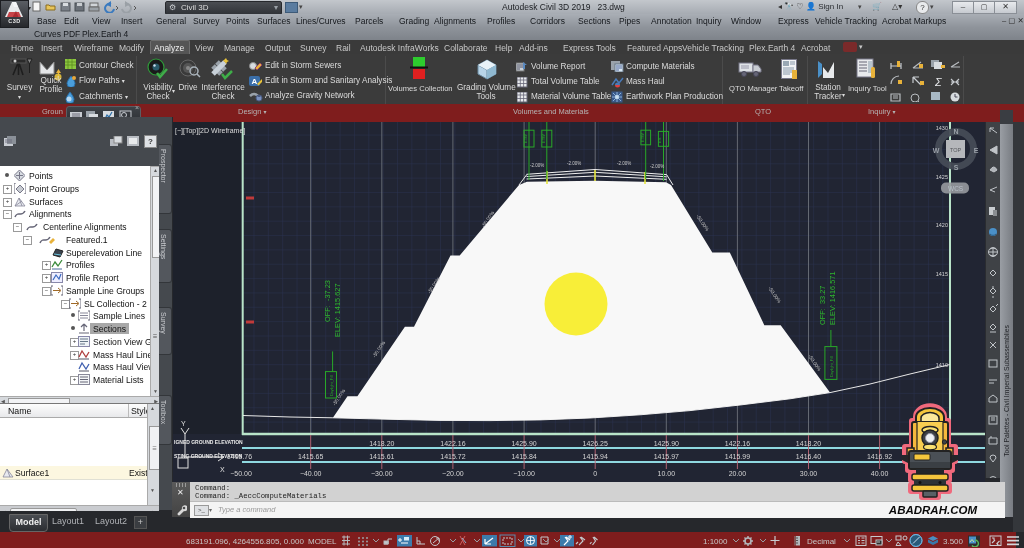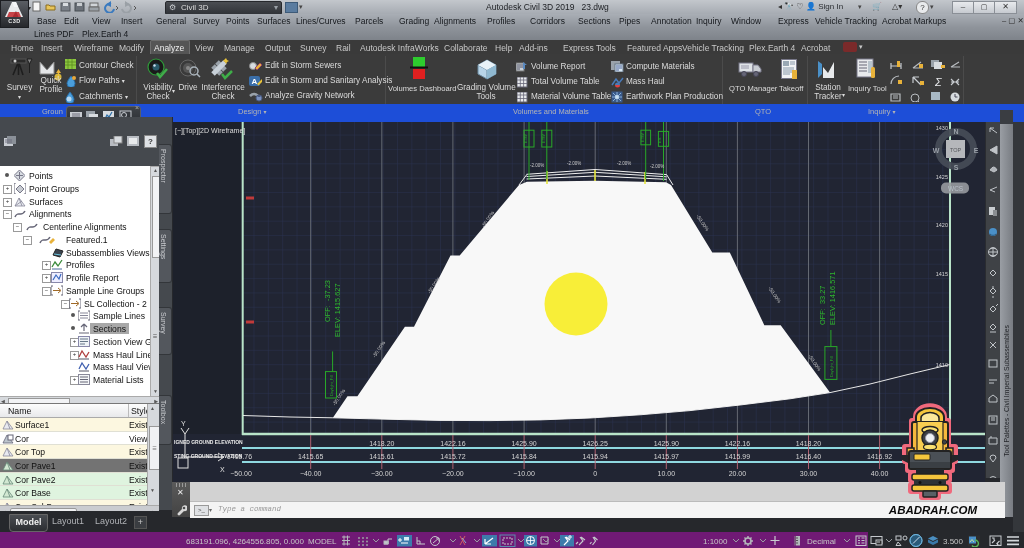--- a/index.html
+++ b/index.html
@@ -8,40 +8,40 @@
 .abs{position:absolute;}
 
 #titlebar{left:0;top:0;width:1024px;height:14px;background:linear-gradient(#c3c7cc,#a6abb2);}
 #menubar{left:0;top:14px;width:1024px;height:13px;background:linear-gradient(#a9aeb5,#8f949b);font-size:8.5px;color:#15181c;}
 #menubar2{left:0;top:27px;width:1024px;height:13px;background:linear-gradient(#8f949b,#7e838a);font-size:8.5px;color:#15181c;}
 .mi{position:absolute;top:2px;white-space:nowrap;}
 
 #tabrow{left:0;top:40px;width:1024px;height:14px;background:#3a3a3a;font-size:8.5px;color:#c9c9c9;}
 .tab{position:absolute;top:3px;white-space:nowrap;}
 #ribbon{left:0;top:54px;width:1024px;height:50px;background:#3b3b3b;color:#dcdcdc;}
-#panelbar{left:0;top:104px;width:1024px;height:18px;background:#1d4ed8;color:#b4b4b4;font-size:7.5px;}
+#panelbar{left:0;top:104px;width:1024px;height:18px;background:#7f1d1d;color:#b4b4b4;font-size:7.5px;}
 .rsep{position:absolute;top:2px;width:1px;height:48px;background:#4b4b4b;}
 .rbtxt{position:absolute;font-size:8.2px;text-align:center;white-space:nowrap;}
 .rstxt{position:absolute;font-size:8.2px;white-space:nowrap;}
 .rbtxtx{font-size:7.6px;text-align:center;white-space:nowrap;}
 
 #toolspace{left:0;top:117px;width:172px;height:393px;background:#45494e;border-right:1px solid #26282c;}
 
 #cmdwin{left:172px;top:482px;width:833px;height:35px;background:#d2d2d2;}
 
-#statusbar{left:0;top:532px;width:868px;height:16px;background:#701a75;color:#cfcfcf;font-size:7.5px;}
+#statusbar{left:0;top:532px;width:1016px;height:16px;background:#7f1d1d;color:#cfcfcf;font-size:7.5px;}
 #bottomdark{left:0;top:505px;width:1024px;height:27px;background:#26282c;}
 .st{position:absolute;top:4px;white-space:nowrap;}
 .vtab{position:absolute;left:0;width:12px;background:#53575d;border:1px solid #33363a;border-left:none;border-radius:0 3px 3px 0;}
 .vtab span{position:absolute;left:1px;top:4px;font-size:7px;color:#c9cbcf;writing-mode:vertical-rl;white-space:nowrap;}
 .trow{position:relative;height:12.78px;white-space:nowrap;}
 .trow .exp{position:absolute;top:3px;width:7px;height:7px;border:1px solid #9a9a9a;background:#fff;font-size:6px;line-height:5px;text-align:center;color:#333;}
 .trow .lbl{position:absolute;top:2px;}
 .trow .ticon{position:absolute;top:1px;}
-.srow{position:relative;height:12.7px;border-bottom:1px solid #e0e0d4;font-size:8.6px;color:#111;}
+.srow{position:relative;height:12.7px;border-bottom:1px solid #e0e0d4;font-size:8.6px;color:#111;margin-top:48px;}
 .srow .nm{position:absolute;left:15px;top:2px;}
 .srow .sty{position:absolute;left:129px;top:2px;width:18px;overflow:hidden;white-space:nowrap;}
 </style>
 </head>
 <body>
 <div id="app">
   <div class="abs" id="bottomdark"></div>
   <div class="abs" id="titlebar">
     <div class="abs" style="left:0;top:0;width:27px;height:26px;background:linear-gradient(#5a5e64,#26282c);border:1px solid #1c1e22;z-index:5">
       <svg class="abs" style="left:1px;top:0" width="24" height="17">
@@ -82,21 +82,21 @@
           <path d="M13 5 l2 2 l-2 2" fill="none" stroke="#555"></path>
         </svg>
     </div>
     <div class="abs" style="left:165px;top:0.5px;width:115px;height:12px;background:linear-gradient(#4a4d52,#303338);border:1px solid #26282c;border-radius:2px;color:#dcdcdc;font-size:8px;">
       <span style="position:absolute;left:3px;top:1px;color:#c8ccd0">⚙</span>
       <span style="position:absolute;left:15px;top:1.5px;">Civil 3D</span>
       <span style="position:absolute;right:3px;top:1.5px;color:#9aa0a6">▾</span>
     </div>
     <div class="abs" style="left:285px;top:2px;width:11px;height:9px;background:#5a7ca0;border:1px solid #3d5a78"></div>
     <div class="abs" style="left:299px;top:3px;font-size:7px;color:#444">▾</div>
-    <div class="abs" style="left:486px;top:2px;font-size:8.5px;color:#1c1e22;white-space:nowrap">Autodesk Civil 3D 2019 &nbsp; 23.dwg</div>
+    <div class="abs" style="left:502px;top:2px;font-size:8.5px;color:#1c1e22;white-space:nowrap">Autodesk Civil 3D 2019 &nbsp; 23.dwg</div>
     <div class="abs" style="left:778px;top:2px;font-size:8px;color:#333;white-space:nowrap">◂ 🔭 ♡</div>
     <div class="abs" style="left:806px;top:2px;font-size:8px;color:#2a2d31;white-space:nowrap">👤 Sign In</div>
     <div class="abs" style="left:858px;top:3px;font-size:7px;color:#444">▾</div>
     <div class="abs" style="left:872px;top:2px;font-size:8px;color:#333">🛒</div>
     <div class="abs" style="left:892px;top:2px;font-size:8px;color:#333">△▾</div>
     <div class="abs" style="left:916px;top:1px;width:11px;height:11px;border-radius:6px;background:#e8eaec;border:1px solid #888;font-size:8px;color:#333;text-align:center;line-height:11px">?</div>
     <div class="abs" style="left:930px;top:3px;font-size:7px;color:#444">▾</div>
     <div class="abs" style="left:952px;top:1px;width:20px;height:11px;background:linear-gradient(#e8eaed,#c6cad0);border:1px solid #8a8f96;font-size:8px;color:#333;text-align:center;line-height:9px">–</div>
     <div class="abs" style="left:973px;top:1px;width:20px;height:11px;background:linear-gradient(#e8eaed,#c6cad0);border:1px solid #8a8f96;font-size:7px;color:#333;text-align:center;line-height:10px">▢</div>
     <div class="abs" style="left:994px;top:1px;width:21px;height:11px;background:linear-gradient(#e8eaed,#c6cad0);border:1px solid #8a8f96;font-size:8px;color:#333;text-align:center;line-height:10px">✕</div>
@@ -120,21 +120,21 @@
     <span class="mi" style="left:619px">Pipes</span>
       <span class="mi" style="left:651px">Annotation</span>
       <span class="mi" style="left:696px">Inquiry</span>
     <span class="mi" style="left:731px">Window</span>
       <span class="mi" style="left:778px">Express</span>
       <span class="mi" style="left:815px">Vehicle Tracking</span>
     <span class="mi" style="left:882px">Acrobat Markups</span>
     <span class="mi" style="left:1002px;font-size:7.5px;color:#2a2a2a">– ▢ ✕</span>
   </div>
   <div class="abs" id="menubar2">
-    <span class="mi" style="left:34px">Lines PDF</span>
+    <span class="mi" style="left:34px">Curves PDF</span>
       <span class="mi" style="left:82px">Plex.Earth 4</span>
   </div>
   <div class="abs" id="tabrow">
     <span class="tab" style="left:11px">Home</span>
       <span class="tab" style="left:41px">Insert</span>
       <span class="tab" style="left:74px">Wireframe</span>
     <span class="tab" style="left:119px">Modify</span>
     <div class="abs" style="left:150px;top:0;width:38px;height:14px;background:#555555;border:1px solid #6e6e6e;border-bottom:none;border-radius:2px 2px 0 0"></div>
     <span class="tab" style="left:154px;color:#f0f0f0">Analyze</span>
     <span class="tab" style="left:195px">View</span>
@@ -235,21 +235,21 @@
         <circle cx="10" cy="8" r="3" fill="#7a92c0" stroke="#4a5a80"></circle>
         <rect x="8.5" y="5" width="3" height="2" fill="#4a5a80"></rect>
       </svg>
     <div class="rstxt" style="left:265px;top:37px">Analyze Gravity Network</div>
 
     <svg class="abs" style="left:410px;top:2px" width="20" height="26">
       <rect x="3" y="1" width="12" height="10" fill="#2ecc2e"></rect>
       <rect x="3" y="13" width="12" height="10" fill="#e02020"></rect>
       <rect x="0" y="10.5" width="18" height="2" fill="#111"></rect>
     </svg>
-    <div class="rbtxtx abs" style="left:388px;top:30px">Volumes Dashboard</div>
+    <div class="rbtxtx abs" style="left:388px;top:30px">Volumes Collection</div>
 
     <svg class="abs" style="left:475px;top:4px" width="24" height="23">
       <path d="M3 7 L12 2 L21 7 L21 16 L12 21 L3 16 Z" fill="#b8d4e8" stroke="#6a8aa0"></path>
       <path d="M3 7 L12 12 L21 7 M12 12 L12 21" stroke="#6a8aa0" fill="none"></path>
       <path d="M3 7 L12 2 L21 7 L12 12 Z" fill="#e8f2f8"></path>
       <path d="M12 12 L21 7 L21 16 L12 21 Z" fill="#8fb8d0"></path>
     </svg>
     <div class="rbtxt" style="left:457px;top:29px;width:58px">Grading Volume<br>Tools</div>
 
     <svg class="abs" style="left:516px;top:7px" width="13" height="11">
@@ -637,21 +637,21 @@
             <path d="M1 9 C4 2 7 10 11 3" fill="none" stroke="#667" stroke-width="1.5"></path>
             <path d="M10 8 L14 4 l2 2 l-4 4 Z" fill="#e8b23a"></path>
           </svg>
           <span class="lbl" style="left:66px">Featured.1</span>
         </div>
       <div class="trow">
           <svg class="ticon" style="left:52px" width="12" height="11">
             <path d="M1 8 L4 2 L11 4 L8 10 Z" fill="#3a4450" stroke="#222"></path>
             <path d="M2 7 L9 8" stroke="#6ac0d8"></path>
           </svg>
-          <span class="lbl" style="left:66px">Subassemblies Views</span>
+          <span class="lbl" style="left:66px">Superelevation Line</span>
         </div>
       <div class="trow">
           <span class="exp" style="left:42px">+</span>
           <svg class="ticon" style="left:51px" width="12" height="11">
             <path d="M1 8 L4 3 L7 7 L11 1" fill="none" stroke="#3a8a3a" stroke-width="1.3"></path>
             <path d="M1 10 H11" stroke="#4a6a9a"></path>
           </svg>
           <span class="lbl" style="left:66px">Profiles</span>
         </div>
       <div class="trow">
@@ -827,24 +827,28 @@
   </div>
   <div class="abs" id="cmdwin">
     <div class="abs" style="left:0;top:0;width:18px;height:35px;background:linear-gradient(#5a5a5a,#434343)">
       <div class="abs" style="left:3px;top:1px;width:12px;height:4px;background-image:radial-gradient(circle,#9a9a9a 30%,transparent 30%);background-size:3px 2px"></div>
       <div class="abs" style="left:5px;top:6px;font-size:8px;color:#efefef">✕</div>
       <svg class="abs" style="left:3px;top:22px" width="12" height="12">
           <path d="M3 9 L7 5 a3 3 0 1 1 2 2 L5 11 a1.4 1.4 0 1 1 -2 -2 Z" fill="#d8d8d8"></path>
           <circle cx="9" cy="4" r="1.3" fill="#4a4a4a"></circle>
         </svg>
     </div>
+    <div class="abs" style="left:18px;top:0;width:815px;height:19px;background:#d2d2d2;font-family:'Liberation Mono',monospace;font-size:7.3px;color:#1c1c1c">
+      <div style="position:absolute;left:5px;top:1.5px">Command:</div>
+      <div style="position:absolute;left:5px;top:10px">Command: _AeccComputeMaterials</div>
+    </div>
     <div class="abs" style="left:18px;top:19px;width:815px;height:16px;background:#f4f4f4;border-top:1px solid #bbb">
       <div class="abs" style="left:4px;top:3px;width:13px;height:9px;background:#dfe1e4;border:1px solid #999;font-size:6px;color:#444;text-align:center;line-height:9px">&gt;_</div>
       <div class="abs" style="left:19px;top:4px;font-size:6px;color:#666">▾</div>
-      <div class="abs" style="left:28px;top:3px;font-family:Liberation Mono, monospace;font-size:7.5px;font-style:italic;color:#999">Type a command</div>
+      <div class="abs" style="left:28px;top:3px;font-family:Liberation Sans, sans-serif;font-size:7.5px;font-style:italic;color:#999">Type a command</div>
       <div class="abs" style="right:28px;top:2px;font-size:11.5px;font-weight:bold;font-style:italic;color:#0a0a0a;font-family:'Liberation Sans',sans-serif">ABADRAH.COM</div>
     </div>
   </div>
 
   <div class="abs" style="left:0;top:513px;width:172px;height:19px;font-size:9px">
     <div class="abs" style="left:9px;top:1px;width:37px;height:16px;background:linear-gradient(#4a4d52,#2c2e32);border:1px solid #666;border-radius:0 0 4px 4px;color:#f0f0f0;text-align:center;line-height:15px;font-weight:bold">Model</div>
     <div class="abs" style="left:48px;top:1px;width:40px;height:15px;color:#b0b2b6;text-align:center;line-height:15px">Layout1</div>
     <div class="abs" style="left:91px;top:1px;width:40px;height:15px;color:#b0b2b6;text-align:center;line-height:15px">Layout2</div>
     <div class="abs" style="left:134px;top:3px;width:11px;height:11px;background:#3a3d41;border:1px solid #555;color:#c8c8c8;text-align:center;line-height:10px;font-size:9px">+</div>
   </div>

